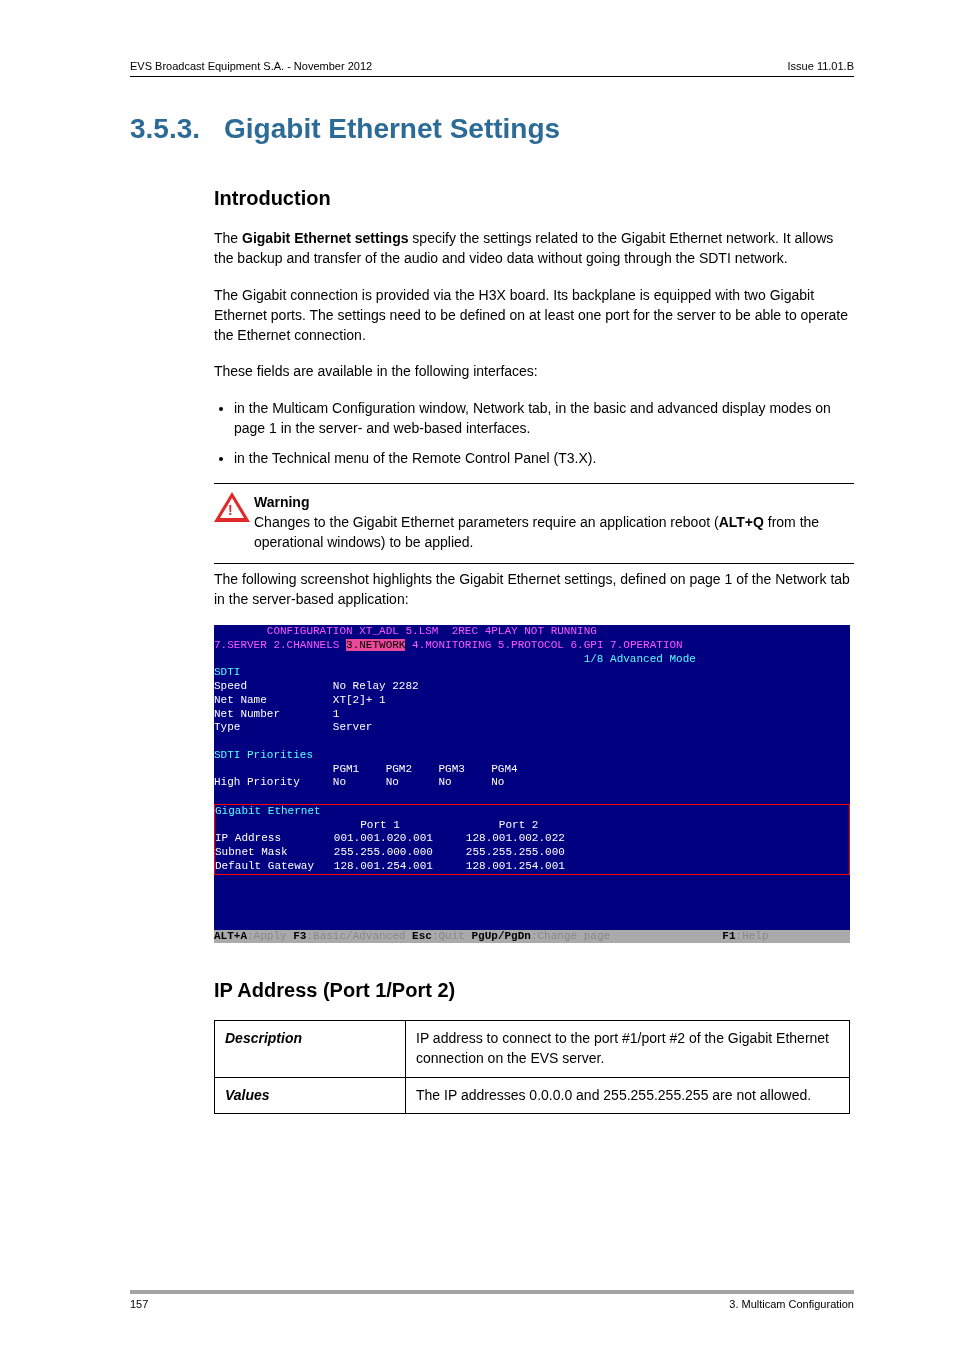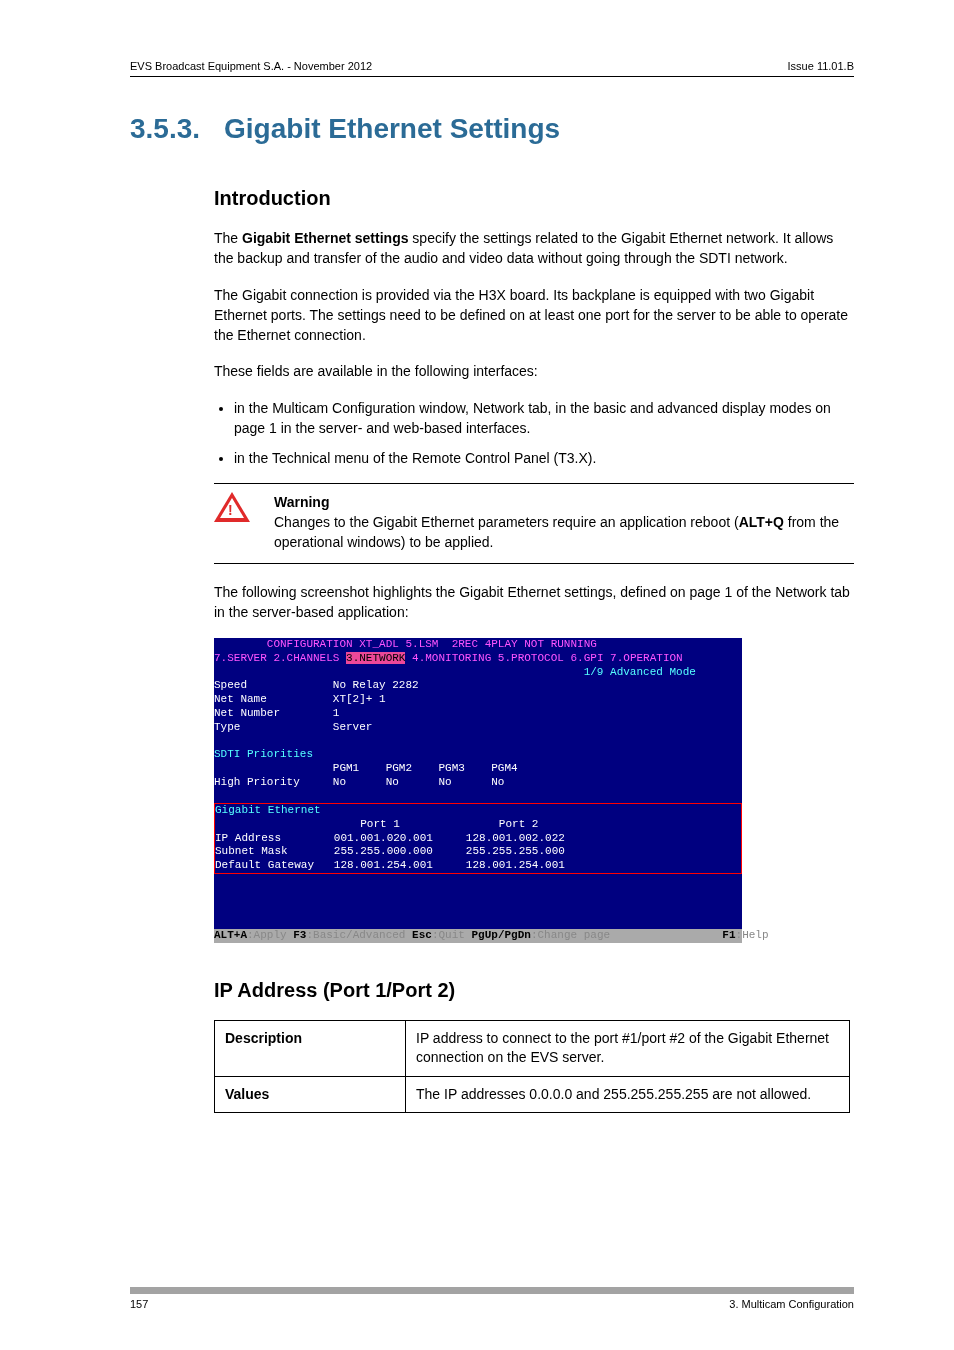--- a/index.html
+++ b/index.html
@@ -43,24 +43,24 @@
     margin: 0 0 18px 0;
   }
   p.body { margin: 0 0 16px 0; line-height: 1.45; }
   ul.body { margin: 0 0 14px 0; padding-left: 20px; line-height: 1.45; }
   ul.body li { margin-bottom: 10px; }
   .mono { font-family: "Courier New", monospace; }
   .warn-box {
     border-top: 1px solid #000;
     border-bottom: 1px solid #000;
     padding: 8px 0 10px 0;
-    margin: 6px 0 18px 0;
+    margin: 6px 0 5px 0;
     display: flex;
     align-items: flex-start;
-    gap: 24px;
+    gap: 4px;
   }
   .warn-icon {
     width: 0; height: 0;
     border-left: 18px solid transparent;
     border-right: 18px solid transparent;
     border-bottom: 30px solid #e02a2a;
     position: relative;
     flex-shrink: 0;
   }
   .warn-icon::before {
@@ -75,21 +75,21 @@
   .warn-icon::after {
     content: "!";
     position: absolute;
     left: -4px; top: 10px;
     font-weight: bold;
     color: #e02a2a;
     font-size: 14px;
   }
   .warn-text { line-height: 1.45; }
   .screenshot {
-    width: 528px;
+    width: 636px;
     background: #000080;
     font-family: "Courier New", monospace;
     font-size: 11px;
     color: #fff;
     padding: 0;
     line-height: 1.25;
   }
   .dos-line { white-space: pre; }
   .magenta { color: #ff55ff; }
   .cyanbg { color: #000; background: #ec4899; }
@@ -108,26 +108,27 @@
   table.desc td {
     border: 1px solid #000;
     padding: 8px 10px;
     vertical-align: top;
     font-size: 14px;
     line-height: 1.4;
   }
   table.desc td.lbl {
     width: 170px;
     font-weight: bold;
+    font-style: italic;
   }
   .footer-row {
     display: flex;
     justify-content: space-between;
     font-size: 11px;
-    border-top: 7px solid #a3a3a3;
+    border-top: 4px solid #a3a3a3;
     padding-top: 4px;
     position: absolute;
     bottom: 40px;
     left: 130px;
     right: 100px;
   }
 </style>
 </head>
 <body>
 
@@ -165,21 +166,22 @@
         <b>Warning</b><br>
         <span>Changes to the Gigabit Ethernet parameters require an application reboot (</span><b>ALT+Q</b><span> from the operational windows) to be applied.</span>
       </div>
     </div>
 
     <p class="body">The following screenshot highlights the Gigabit Ethernet settings, defined on page 1 of the Network tab in the server-based application:</p>
 
     <div class="screenshot">
       <div class="dos-line magenta">        CONFIGURATION XT_ADL 5.LSM  2REC 4PLAY NOT RUNNING</div>
       <div class="dos-line"><span class="magenta">7.SERVER 2.CHANNELS </span><span class="cyanbg">3.NETWORK</span><span class="magenta"> 4.MONITORING 5.PROTOCOL 6.GPI 7.OPERATION</span></div>
-      <div class="dos-line cyan">                                                        1/9 Advanced Mode</div>
+      <div class="dos-line cyan">                                                        1/8 Advanced Mode</div>
+      <div class="dos-line cyan">SDTI</div>
       <div class="dos-line white">Speed             No Relay 2282</div>
       <div class="dos-line white">Net Name          XT[2]+ 1</div>
       <div class="dos-line white">Net Number        1</div>
       <div class="dos-line white">Type              Server</div>
       <div class="dos-line">&nbsp;</div>
       <div class="dos-line cyan">SDTI Priorities</div>
       <div class="dos-line white">                  PGM1    PGM2    PGM3    PGM4</div>
       <div class="dos-line white">High Priority     No      No      No      No</div>
       <div class="dos-line">&nbsp;</div>
       <div class="redborder">

